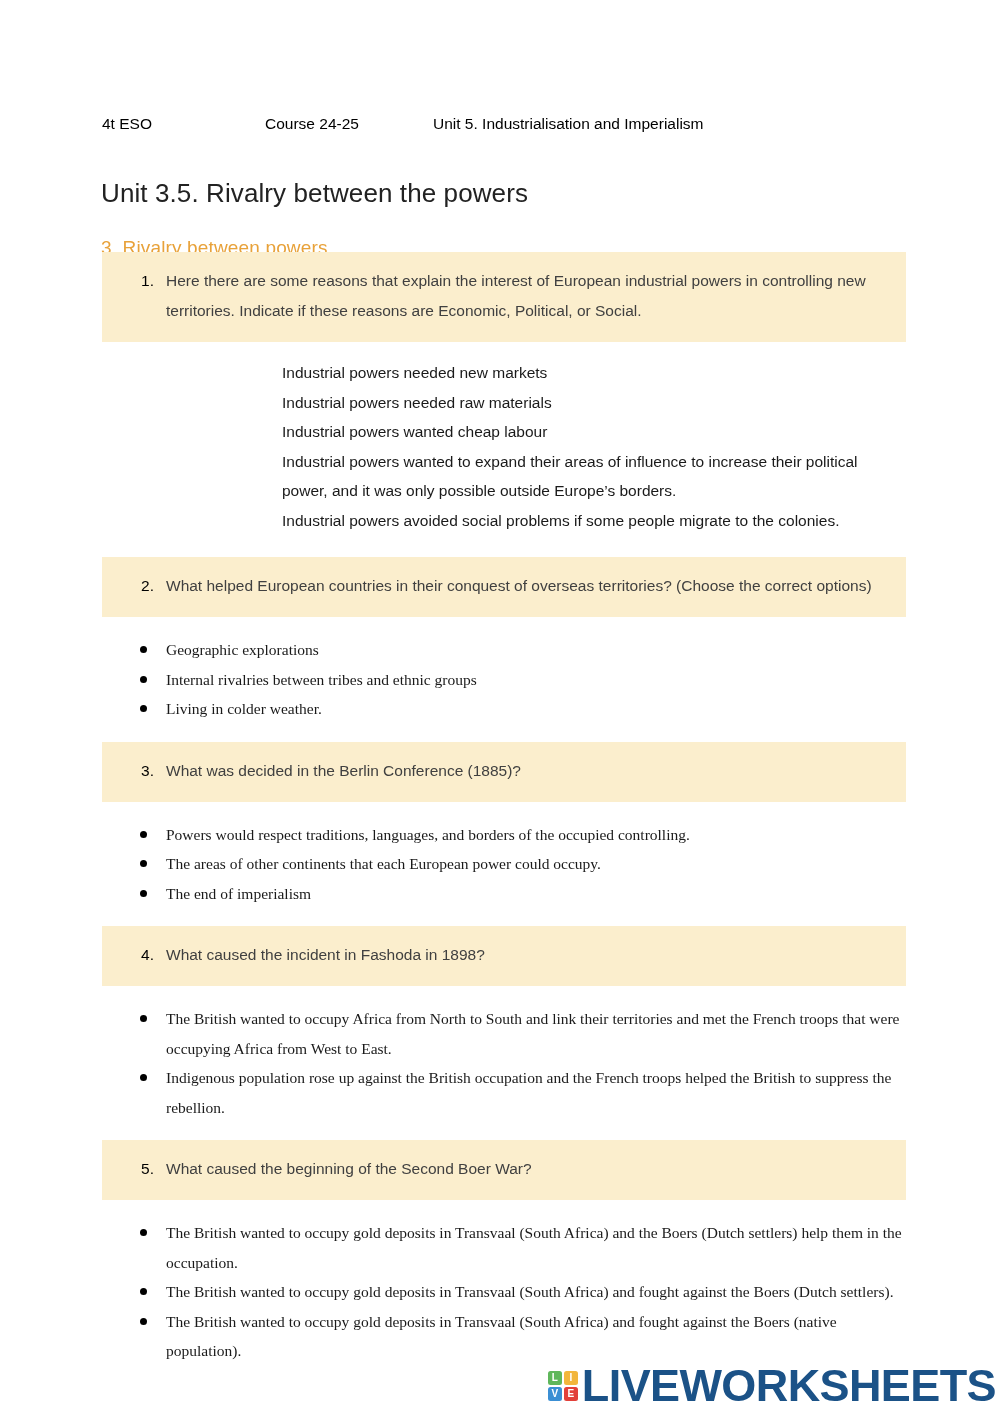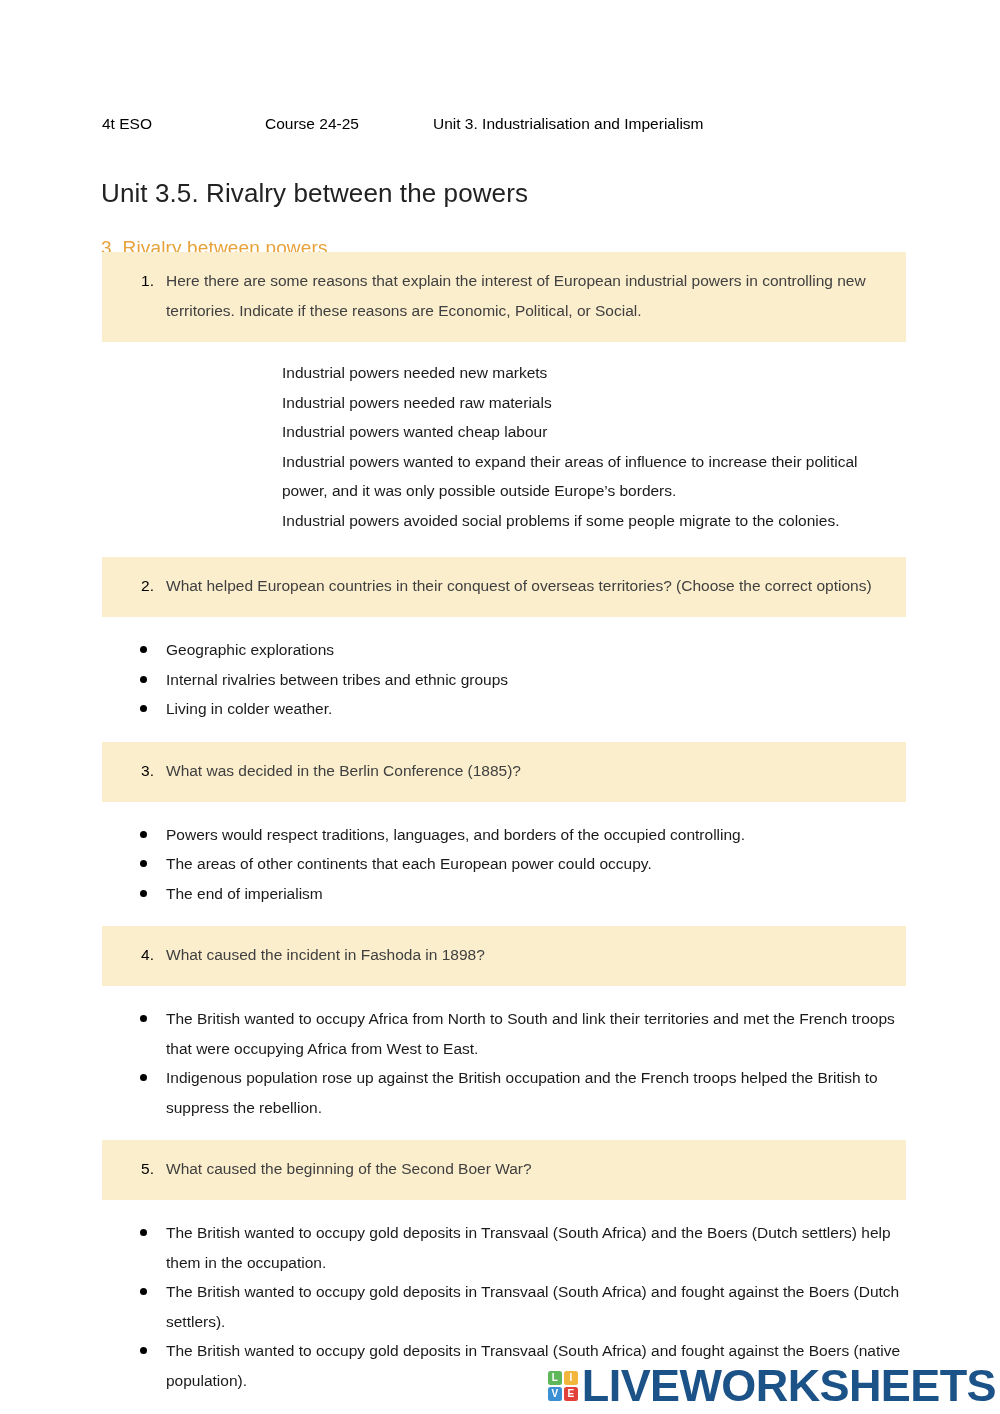--- a/index.html
+++ b/index.html
@@ -124,20 +124,21 @@
   }
   .opt-list li {
     position: relative;
     margin-left: 140px;
     width: 766px;
     padding-left: 26px;
     font-size: 15.5px;
     line-height: 29.5px;
     color: #1a1a1a;
     margin-bottom: 0px;
+    font-family: Liberation Serif, serif;
   }
   .opt-list li .bullet {
     position: absolute;
     left: 0px;
     top: 11px;
     width: 7px;
     height: 7px;
     border-radius: 50%;
     background: #000;
   }
@@ -183,21 +184,21 @@
   }
 </style>
 </head>
 <body>
 
 <div class="page">
 
   <div class="doc-header">
     <span class="hdr-course">4t ESO</span>
     <span class="hdr-year">Course 24-25</span>
-    <span class="hdr-unit">Unit 3. Industrialisation and Imperialism</span>
+    <span class="hdr-unit">Unit 5. Industrialisation and Imperialism</span>
   </div>
 
   <h1 class="page-title">Unit 3.5. Rivalry between the powers</h1>
 
   <h2 class="section-heading">3. Rivalry between powers</h2>
 
   <div class="content">
 
     <div class="q-band">
       <div class="q-row">

